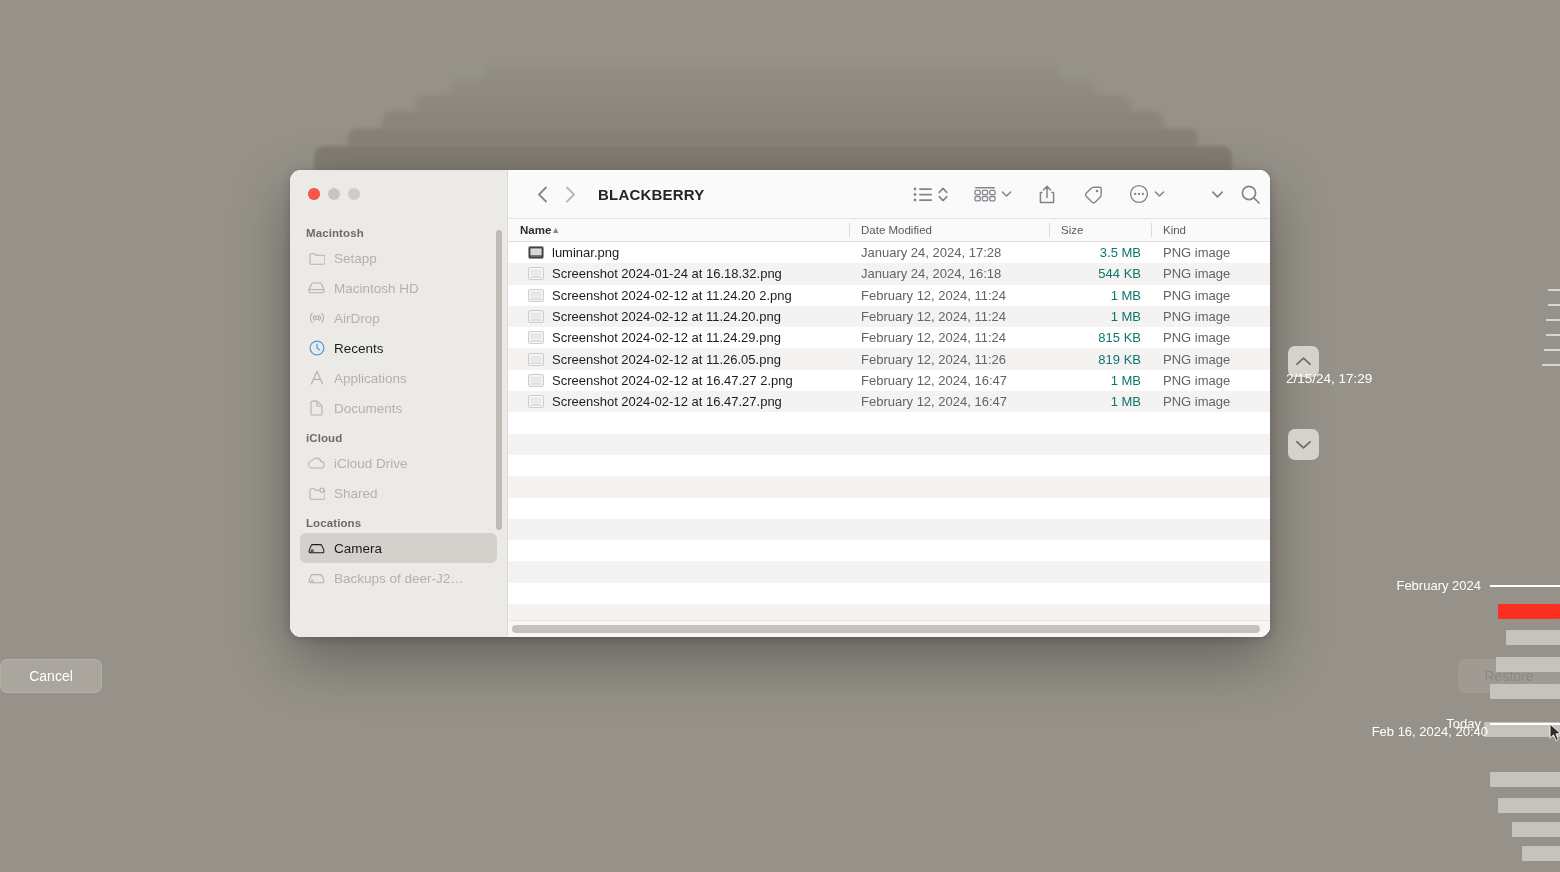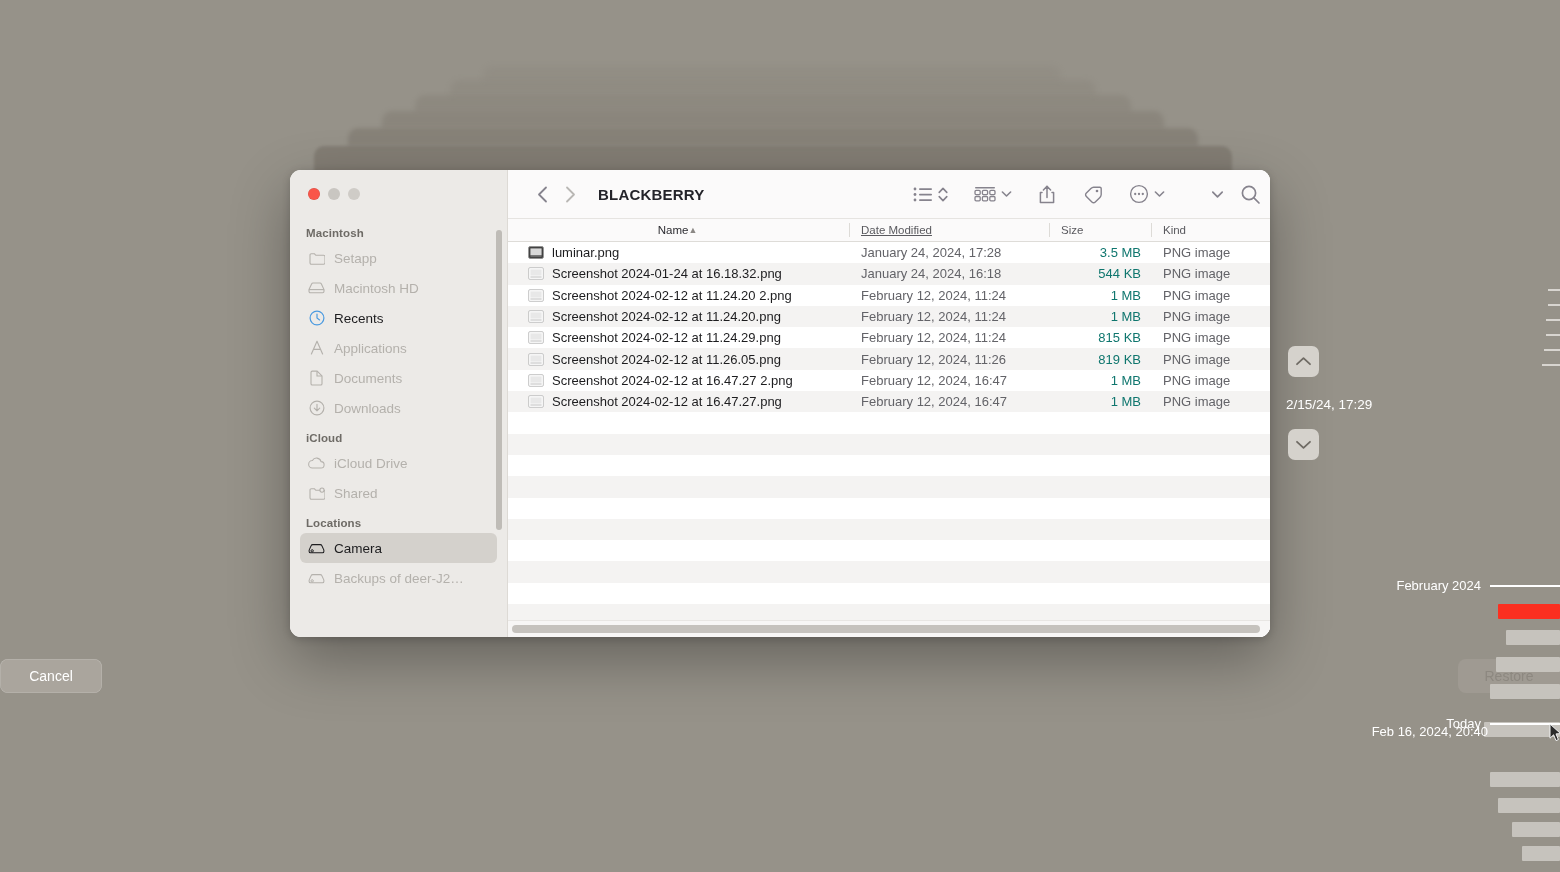--- a/index.html
+++ b/index.html
@@ -89,22 +89,22 @@
     height:24px; flex:none; display:flex; align-items:center;
     background:#fbfafa;
     border-top:1px solid #e6e4e1;
     border-bottom:1px solid #dedcd8;
     font-size:11.5px; color:#5a5a5f;
   }
   .ch { position:relative; height:100%; display:flex; align-items:center; padding-left:12px; }
   .ch + .ch::before {
     content:""; position:absolute; left:0; top:4px; bottom:4px; width:1px; background:#dddbd7;
   }
-  .ch-name { width:341px; flex:none; font-weight:normal; color:#2c2c31; justify-content:center; padding-right:14px; }
-  .ch-date { width:200px; flex:none;text-decoration:underline; }
+  .ch-name { width:341px; flex:none; font-weight:bold; color:#2c2c31; justify-content:flex-start; padding-right:14px; }
+  .ch-date { width:200px; flex:none; }
   .ch-size { width:102px; flex:none; }
   .ch-kind { flex:1; }
   .sort-caret { color:#8b8885; font-size:9px; line-height:1; }
 
   
   #filelist { flex:1; overflow:hidden; position:relative; background:#fff; }
   .row { display:flex; align-items:center; height:21.3px; font-size:13px; color:#1d1d1f; }
   .row.alt { background:#f4f3f2; }
   .cell { padding-left:12px; white-space:nowrap; overflow:hidden; }
   .c-name { width:341px; flex:none; display:flex; align-items:center; gap:8px; padding-left:20px; }
@@ -136,21 +136,21 @@
   
   #tm-up, #tm-down {
     position:absolute; left:1288px;
     width:31px; height:31px; border-radius:7px;
     background:#d5d2cc; display:flex; align-items:center; justify-content:center;
     color:#6f6b64;
   }
   #tm-up { top:346px; }
   #tm-down { top:429px; }
   #tm-stamp {
-    position:absolute; left:1286px; top:397px;
+    position:absolute; left:1286px; top:371px;
     font-size:13.5px; color:#ffffff; white-space:nowrap;
   }
 
   
   #timeline { position:absolute; right:0; top:0; width:200px; height:872px; }
   .tl-row { position:absolute; right:0; display:flex; align-items:center; justify-content:flex-end; }
   .tl-bar { height:15px; border-radius:1px; background:#c6c3bd; }
   .tl-bar.current { background:#fb2f20; }
   .tl-tick { height:2px; background:#d8d5d0; }
   .tl-label {
@@ -195,20 +195,29 @@
           </div>
           <div class="sb-item dim">
             <span class="sb-ico">
               <svg width="17" height="12" viewBox="0 0 17 12">
                 <path d="M1 7.5 3.6 1.9c.3-.6.7-.9 1.4-.9h7c.7 0 1.1.3 1.4.9L16 7.5v1.8c0 .9-.5 1.4-1.4 1.4H2.4c-.9 0-1.4-.5-1.4-1.4Z" fill="none" stroke="currentColor" stroke-width="1.1"></path>
                 <path d="M1 7.6h15" stroke="currentColor" stroke-width="1.1" fill="none"></path>
               </svg>
             </span>
             <span>Macintosh HD</span>
           </div>
+          <div class="sb-item dim">
+            <span class="sb-ico">
+              <svg width="16" height="16" viewBox="0 0 16 16">
+                <path d="M3.2 12.4a6.8 6.8 0 0 1 0-9.2M5.6 10.3a3.6 3.6 0 0 1 0-5M8 9.5a1.7 1.7 0 1 0 0-3.4 1.7 1.7 0 0 0 0 3.4Z" fill="none" stroke="currentColor" stroke-width="1.15" stroke-linecap="round"></path>
+                <path d="M12.8 12.4a6.8 6.8 0 0 0 0-9.2M10.4 10.3a3.6 3.6 0 0 0 0-5" fill="none" stroke="currentColor" stroke-width="1.15" stroke-linecap="round"></path>
+              </svg>
+            </span>
+            <span>AirDrop</span>
+          </div>
           <div class="sb-item active-text">
             <span class="sb-ico">
               <svg width="16" height="16" viewBox="0 0 16 16">
                 <circle cx="8" cy="8" r="6.9" fill="none" stroke="#4a9ae0" stroke-width="1.2"></circle>
                 <path d="M8 4.2V8l2.6 1.9" fill="none" stroke="#4a9ae0" stroke-width="1.2" stroke-linecap="round"></path>
               </svg>
             </span>
             <span>Recents</span>
           </div>
           <div class="sb-item dim">
@@ -220,29 +229,20 @@
             <span>Applications</span>
           </div>
           <div class="sb-item dim">
             <span class="sb-ico">
               <svg width="13" height="16" viewBox="0 0 13 16">
                 <path d="M1 2.4c0-.8.5-1.3 1.3-1.3h4.8L12 5.9v7.8c0 .8-.5 1.3-1.3 1.3H2.3c-.8 0-1.3-.5-1.3-1.3Z" fill="none" stroke="currentColor" stroke-width="1.1"></path>
                 <path d="M7 1.2v4.8h4.9" fill="none" stroke="currentColor" stroke-width="1.1"></path>
               </svg>
             </span>
             <span>Documents</span>
-          </div>
-          <div class="sb-item dim">
-            <span class="sb-ico">
-              <svg width="16" height="16" viewBox="0 0 16 16">
-                <circle cx="8" cy="8" r="6.9" fill="none" stroke="currentColor" stroke-width="1.15"></circle>
-                <path d="M8 4.2v6.6M5.3 8.2 8 10.9l2.7-2.7" fill="none" stroke="currentColor" stroke-width="1.15" stroke-linecap="round" stroke-linejoin="round"></path>
-              </svg>
-            </span>
-            <span>Downloads</span>
           </div>
           <div class="sb-section">iCloud</div>
           <div class="sb-item dim">
             <span class="sb-ico">
               <svg width="18" height="13" viewBox="0 0 18 13">
                 <path d="M4.6 11.3h8.9a3.4 3.4 0 0 0 .3-6.8A4.9 4.9 0 0 0 4.7 3.4 3.9 3.9 0 0 0 4.6 11.3Z" fill="none" stroke="currentColor" stroke-width="1.1"></path>
               </svg>
             </span>
             <span>iCloud Drive</span>
           </div>

